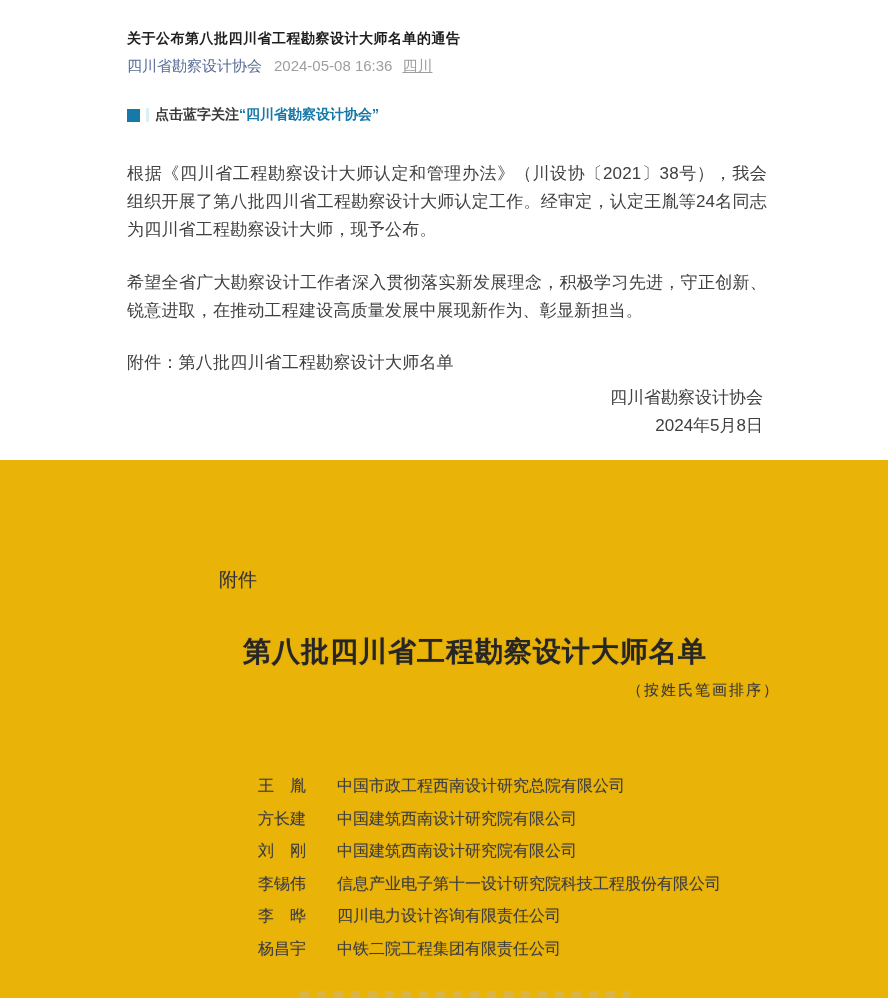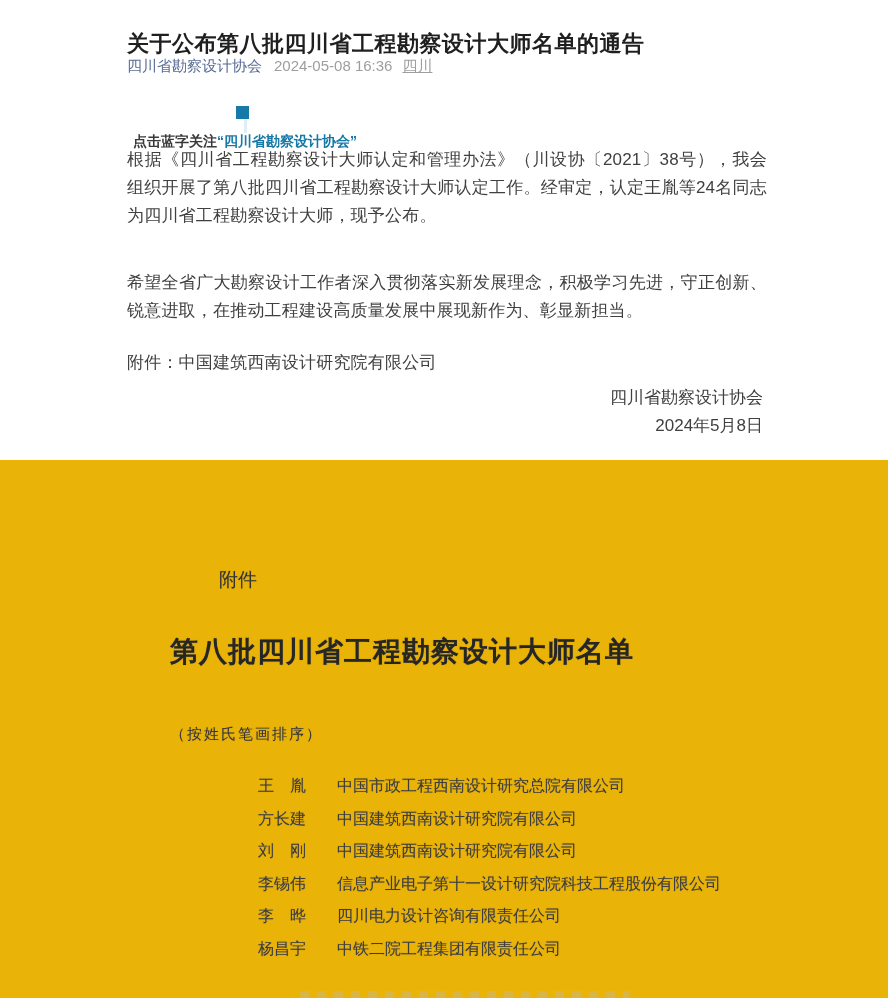--- a/index.html
+++ b/index.html
@@ -6,40 +6,40 @@
   body{
     width:888px;height:998px;overflow:hidden;background:#ffffff;
     font-family:"Liberation Sans","DejaVu Sans",sans-serif;
     position:relative;
   }
   .abs{position:absolute;}
 
   
   .article-title{
     left:127px;top:12px;width:660px;
-    font-size:22px;font-weight:700;color:#1f1f1f;line-height:34px;
+    font-size:14px;font-weight:700;color:#1f1f1f;line-height:34px;
     letter-spacing:0.5px;
   }
   .byline{left:127px;top:56px;font-size:15px;line-height:20px;white-space:nowrap;}
   .byline .account{color:#576b95;margin-right:12px;cursor:pointer;}
   .byline .datetime{color:#9e9e9e;text-align:center;}
   .byline .location{color:#9e9e9e;margin-left:10px;text-decoration:underline;}
 
-  .follow-banner{left:127px;top:106px;display:flex;align-items:center;height:18px;flex-direction:column;}
+  .follow-banner{left:127px;top:106px;display:flex;align-items:center;height:18px;}
   .follow-banner .square{width:13px;height:13px;background:#1779a8;flex:0 0 auto;}
   .follow-banner .lightbar{width:3px;height:14px;background:#dceef6;margin-left:6px;flex:0 0 auto;}
   .follow-banner .txt{margin-left:6px;font-size:14px;font-weight:700;color:#3a3a3a;white-space:nowrap;}
   .follow-banner .txt .link{color:#1779a8;cursor:pointer;}
 
   .para{
     left:127px;width:640px;
     font-size:17px;line-height:28px;color:#404040;
     text-align:justify;letter-spacing:0.2px;
   }
-  .p1{top:129px;}
+  .p1{top:143px;}
   .p2{top:252px;}
   .attach-line{top:332px;}
 
   .signature{
     left:127px;top:384px;width:636px;
     font-size:17px;line-height:28px;color:#404040;text-align:right;
   }
 
   
   .scan{
@@ -47,28 +47,28 @@
     font-family:"Liberation Serif","DejaVu Serif",serif;
     color:#3d3d3d;cursor:pointer;
   }
   .scan .label{
     position:absolute;left:219px;top:108px;
     font-size:19px;line-height:24px;color:#333333;
     text-shadow:0 0 1px rgba(80,80,80,0.35);
   }
   .scan .doc-title{
     position:absolute;left:170px;top:172px;width:610px;
-    font-size:28px;font-weight:700;color:#262626;
+    text-align:center;font-size:28px;font-weight:700;color:#262626;
     line-height:40px;letter-spacing:1px;
     text-shadow:0 0 1px rgba(60,60,60,0.45);
   }
   .scan .doc-subtitle{
     position:absolute;left:170px;top:218px;width:610px;
-    text-align:left;font-size:15px;line-height:24px;color:#383838;
-    letter-spacing:2px;text-shadow:0 0 1px rgba(80,80,80,0.35);margin-top:44px;
+    text-align:right;font-size:15px;line-height:24px;color:#383838;
+    letter-spacing:2px;text-shadow:0 0 1px rgba(80,80,80,0.35);
   }
   .scan .masters{position:absolute;left:258px;top:270px;width:560px;}
   .scan .row{
     height:32.6px;line-height:32.6px;font-size:16px;white-space:nowrap;
     text-shadow:0 0 1px rgba(90,90,90,0.4);color:#3d3d3d;
   }
   .scan .row .name{display:inline-block;width:50px;margin-top:40px;}
   .scan .row .company{margin-left:29px;}
   .scan .clip-hint{
     position:absolute;left:300px;top:531px;width:330px;height:7px;
@@ -86,21 +86,21 @@
 </div>
 
 <div class="abs follow-banner">
   <span class="square"></span>
   <span class="lightbar"></span>
   <span class="txt"><span>点击蓝字关注</span><span class="link">“四川省勘察设计协会”</span></span>
 </div>
 
 <p class="abs para p1">根据《四川省工程勘察设计大师认定和管理办法》（川设协〔2021〕38号），我会组织开展了第八批四川省工程勘察设计大师认定工作。经审定，认定王胤等24名同志为四川省工程勘察设计大师，现予公布。</p>
 <p class="abs para p2">希望全省广大勘察设计工作者深入贯彻落实新发展理念，积极学习先进，守正创新、锐意进取，在推动工程建设高质量发展中展现新作为、彰显新担当。</p>
-<p class="abs para attach-line">附件：中国建筑西南设计研究院有限公司</p>
+<p class="abs para attach-line">附件：第八批四川省工程勘察设计大师名单</p>
 
 <div class="abs signature">
   <div>四川省勘察设计协会</div>
   <div>2024年5月8日</div>
 </div>
 
 <div class="abs scan">
   <div class="label">附件</div>
   <div class="doc-title">第八批四川省工程勘察设计大师名单</div>
   <div class="doc-subtitle">（按姓氏笔画排序）</div>

